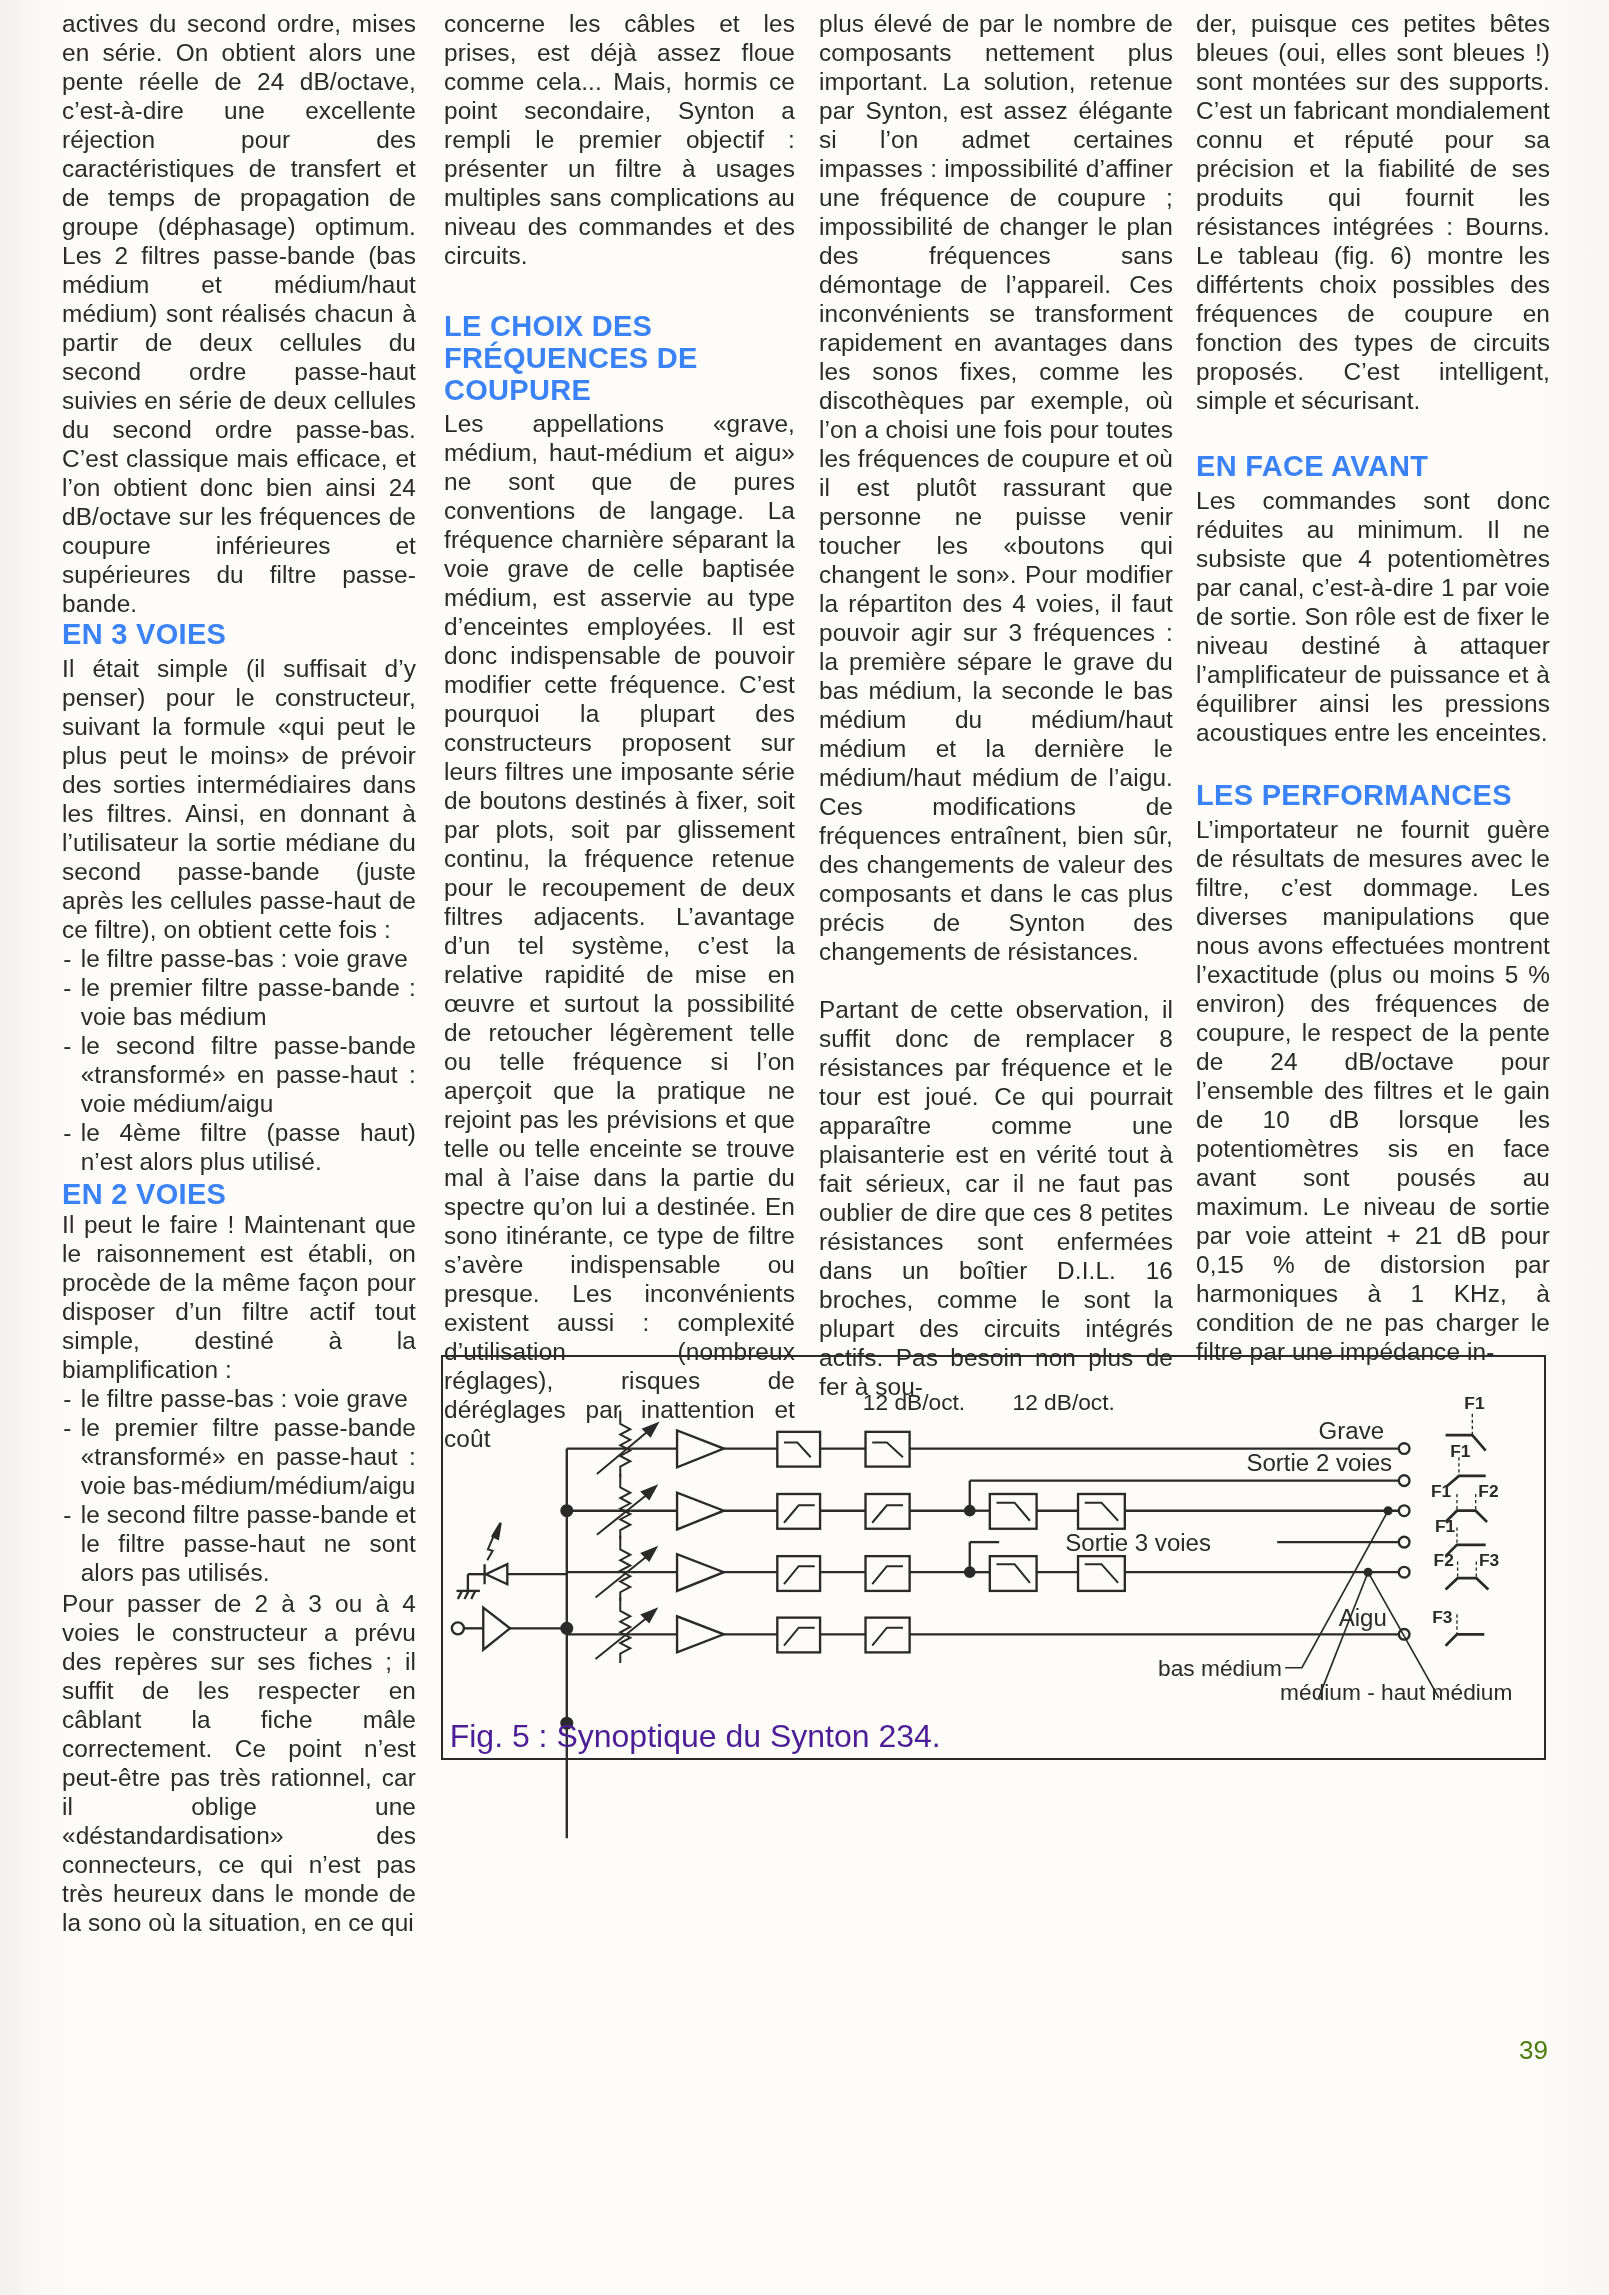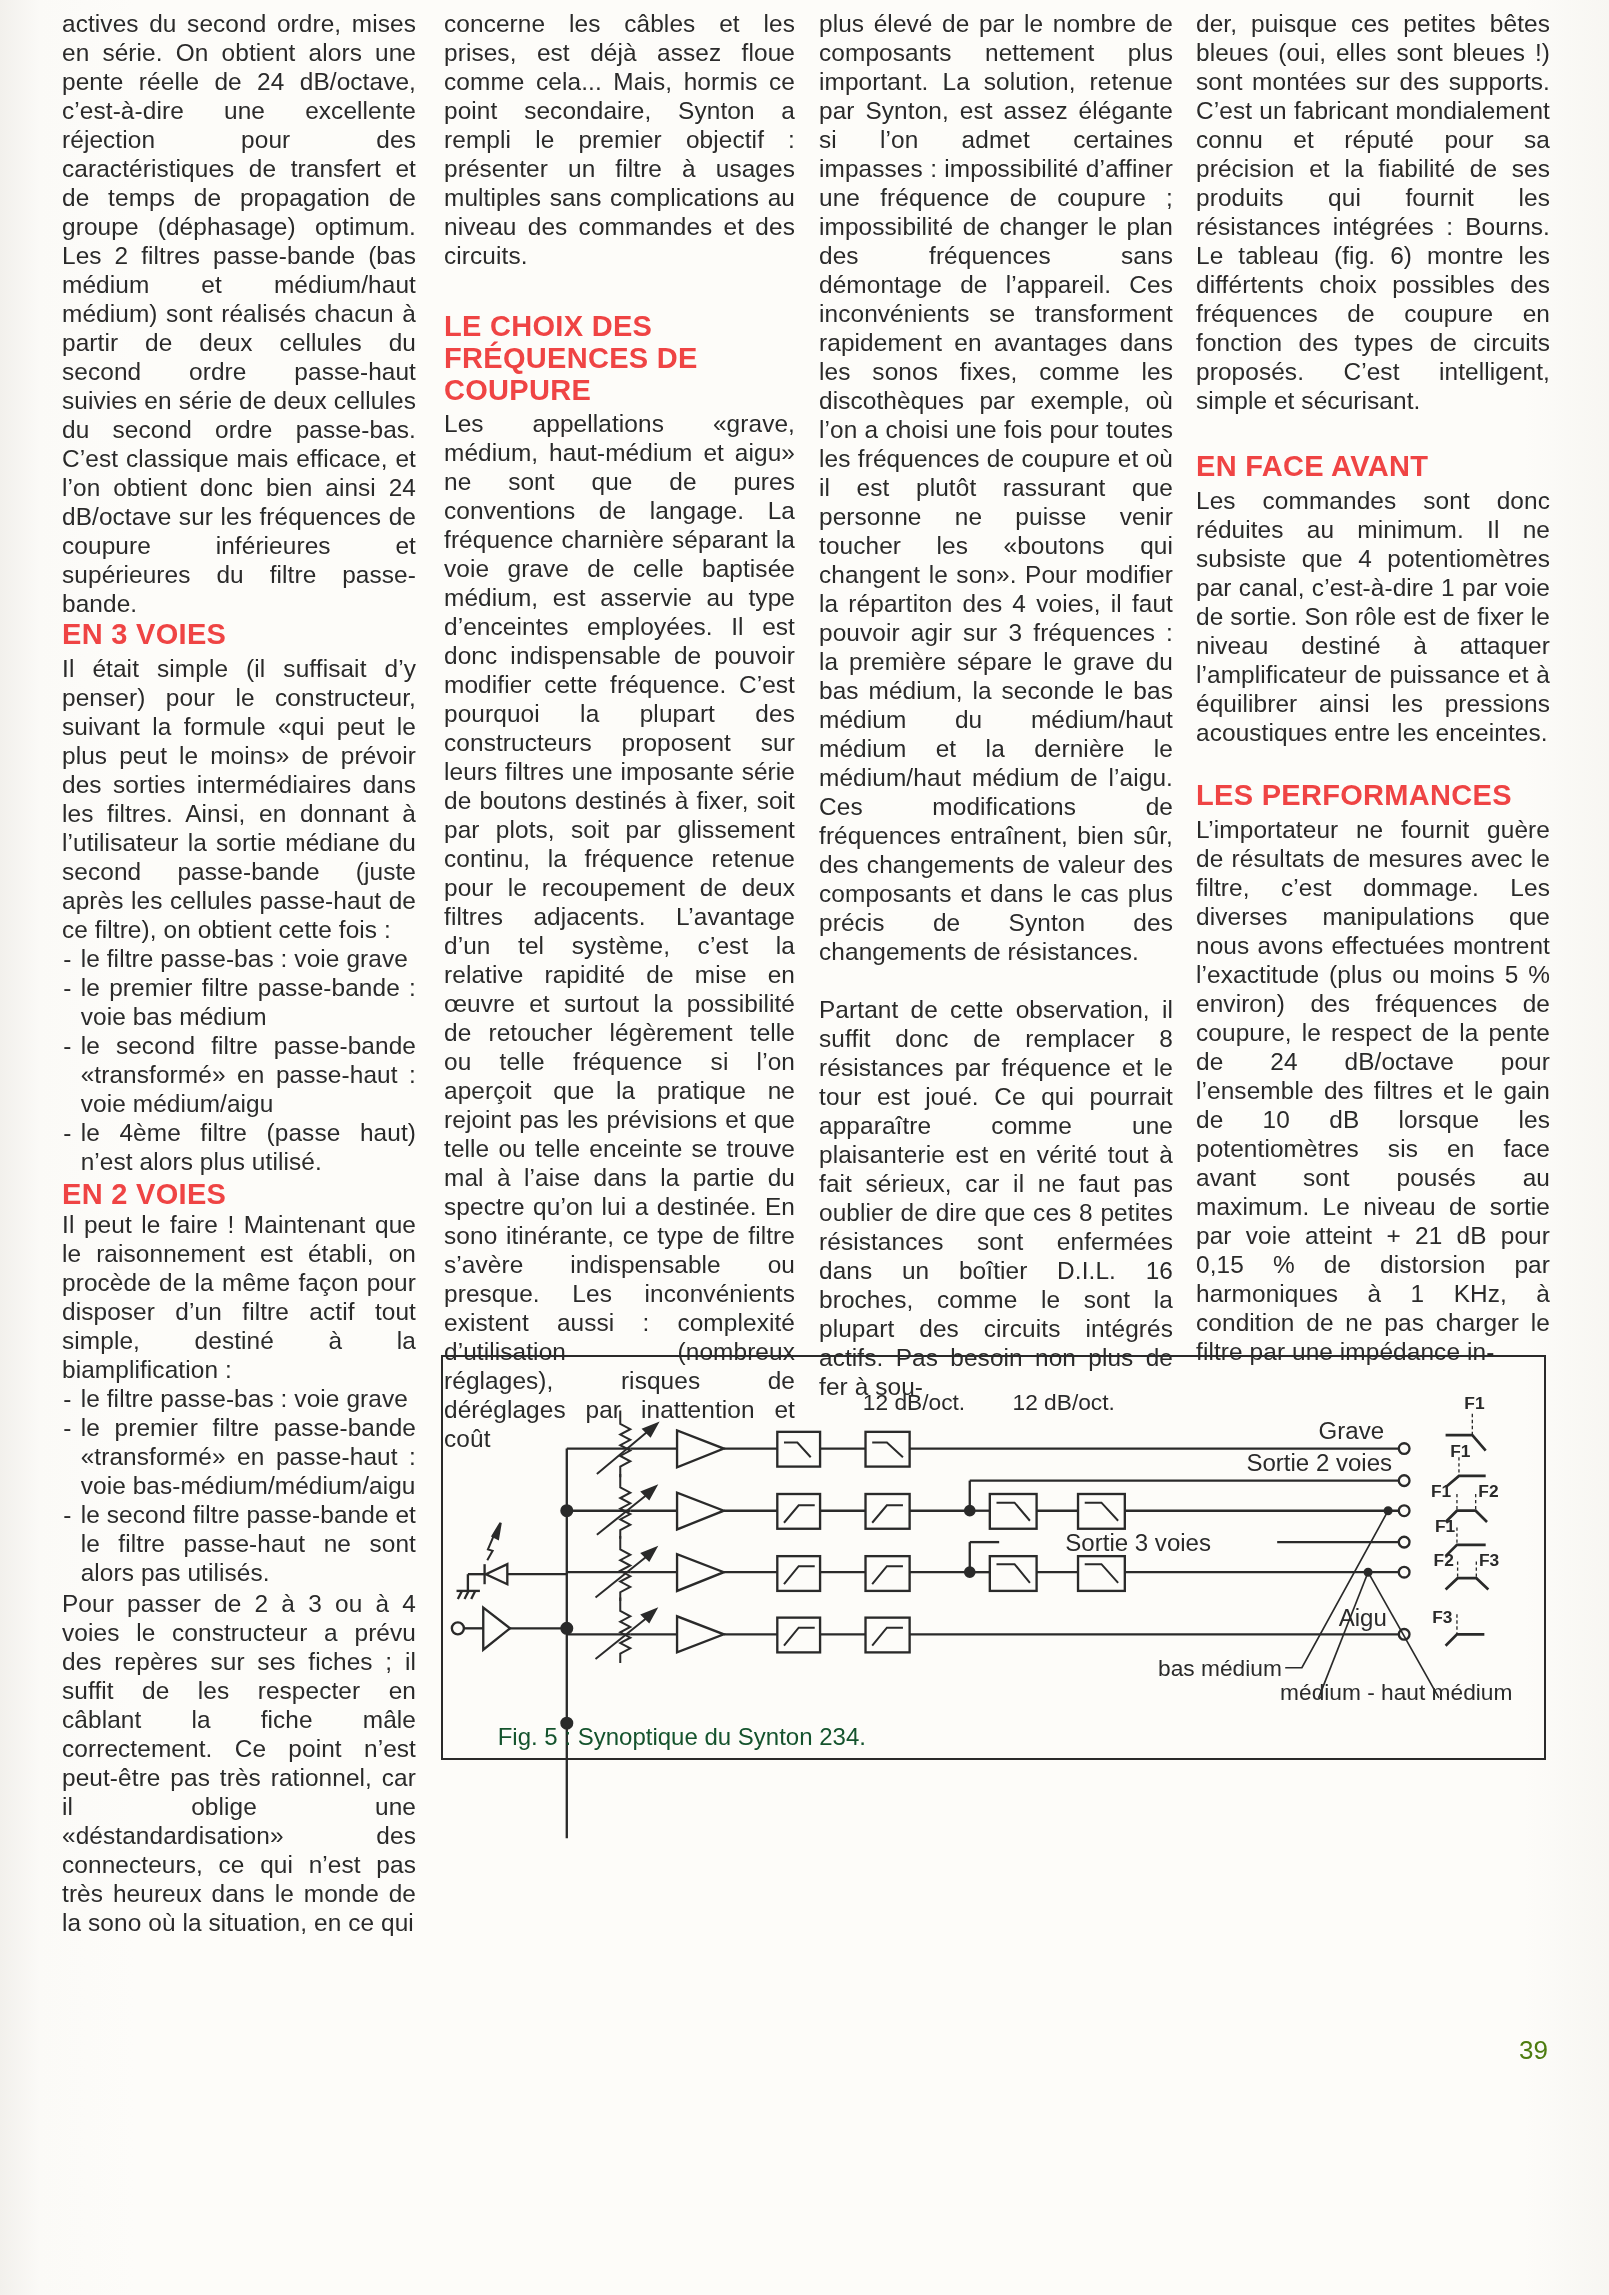--- a/index.html
+++ b/index.html
@@ -21,39 +21,39 @@
     letter-spacing: 0.1px;
   }
   .col p { margin: 0; }
   .col1 { left: 62px; width: 354px; }
   .col2 { left: 444px; width: 351px; }
   .col3 { left: 819px; width: 354px; }
   .col4 { left: 1196px; width: 354px; }
   .para { text-align: justify; text-align-last: left; }
   h2.sec {
     margin: 0; font-weight: bold; font-size: 29px; line-height: 32px;
-    letter-spacing: 0.3px; color: #ef4444; text-align: left;
+    letter-spacing: 0.3px; color: #3b82f6; text-align: left;
   }
   ul.dash { list-style: none; margin: 0; padding: 0; }
   ul.dash li { position: relative; padding-left: 18.7px; text-align: justify; text-align-last: left; }
   ul.dash li::before { content: "-"; position: absolute; left: 1.3px; top: 0; }
   .gap { height: 29px; }
 
   
   .figure {
     position: absolute; left: 441px; top: 1355px; width: 1105px; height: 405px;
     border-top: 2.7px solid #2a2a2a; border-left: 2.7px solid #2a2a2a;
     border-right: 2.7px solid #2a2a2a; border-bottom: 2.7px solid #2a2a2a;
     box-sizing: border-box;
   }
   .figure svg { position: absolute; left: 0; top: 0; }
   .fig-text { font-family: "Liberation Sans", sans-serif; fill: #2a2a2a; }
   .fig-caption {
     position: absolute; left: 6.7px; bottom: 8px;
-    font-size: 24px; line-height: 27px; color: #14532d; white-space: nowrap; margin-left: 48px;
+    font-size: 32px; line-height: 27px; color: #4c1d95; white-space: nowrap;
   }
   .page-number {
     position: absolute; left: 1519px; top: 2034px;
     font-size: 26px; line-height: 32px; color: #4d7c0f;
   }
 </style>
 </head>
 <body>
 
 <div class="page-shade"></div>

